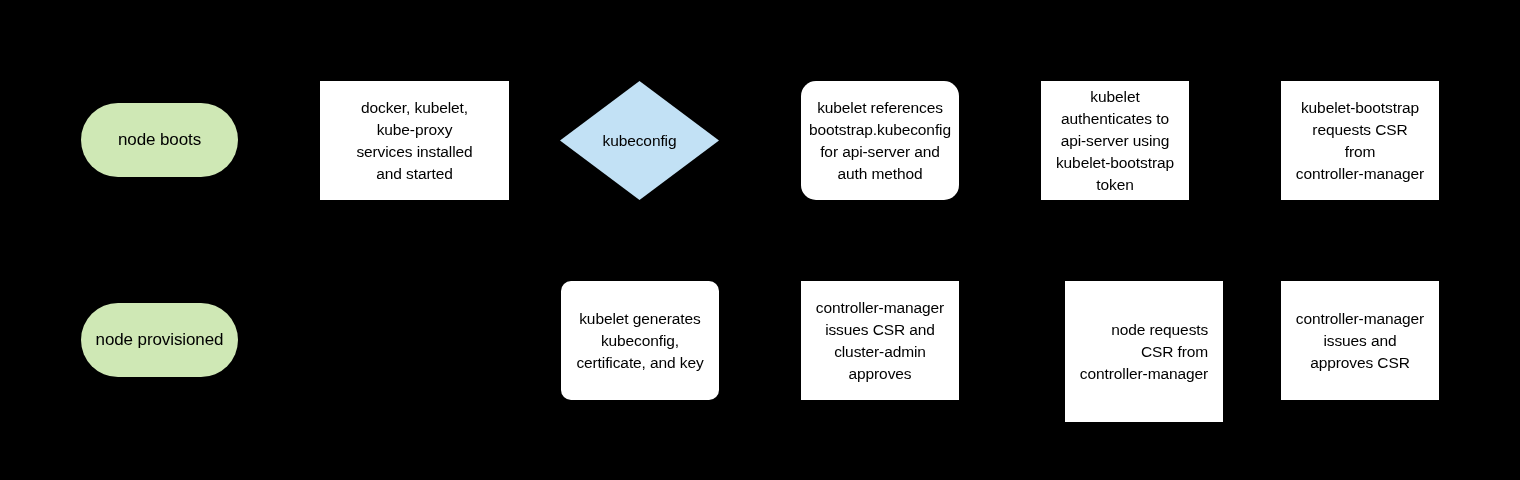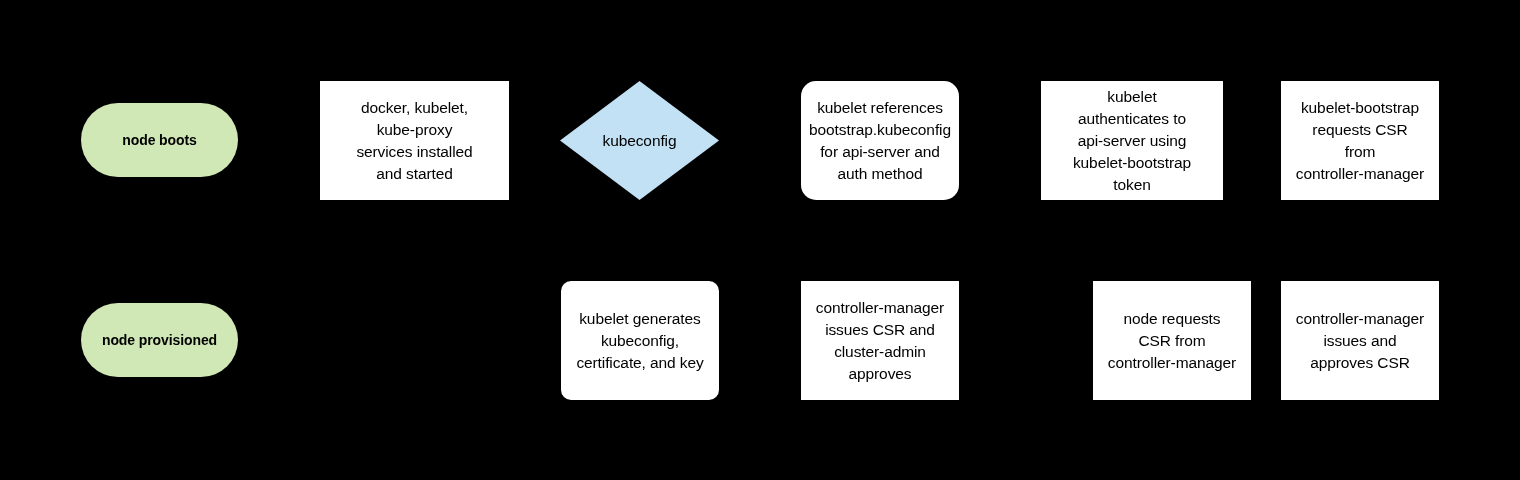--- a/index.html
+++ b/index.html
@@ -30,22 +30,21 @@
     line-height: 22px;
     white-space: pre-line;
     letter-spacing: -0.1px;
   }
   
   .shape-terminator {
     background: #cfe8b5;
     border-radius: 37px;
   }
   .shape-terminator .node-label {
-    font-size: 14px;
-    font-weight: bold;
+    font-size: 17px;
   }
   
   .shape-process {
     background: #ffffff;
   }
   
   .shape-decision {
     background: transparent;
     align-items: center;
   }
@@ -89,21 +88,21 @@
     <span class="node-label">kubeconfig</span>
   </div>
 
   <div class="node shape-process overflow-label" style="left:801px; top:81px; width:158px; height:119px;border-radius:15px;">
     <span class="node-label">kubelet references
 bootstrap.kubeconfig
 for api-server and
 auth method</span>
   </div>
 
-  <div class="node shape-process" style="left:1041px; top:81px; width:182px; height:119px;">
+  <div class="node shape-process" style="left:1041px; top:81px; width:148px; height:119px;">
     <span class="node-label">kubelet
 authenticates to
 api-server using
 kubelet-bootstrap
 token</span>
   </div>
 
   <div class="node shape-process" style="left:1281px; top:81px; width:158px; height:119px;">
     <span class="node-label">kubelet-bootstrap
 requests CSR
@@ -122,21 +121,21 @@
 certificate, and key</span>
   </div>
 
   <div class="node shape-process" style="left:801px; top:281px; width:158px; height:119px;">
     <span class="node-label">controller-manager
 issues CSR and
 cluster-admin
 approves</span>
   </div>
 
-  <div class="node shape-process" style="left:1093px; top:281px; width:158px; height:119px;">
+  <div class="node shape-process" style="left:1065px; top:281px; width:158px; height:141px;text-align:right;">
     <span class="node-label">node requests
 CSR from
 controller-manager</span>
   </div>
 
   <div class="node shape-process" style="left:1281px; top:281px; width:158px; height:119px;">
     <span class="node-label">controller-manager
 issues and
 approves CSR</span>
   </div>

